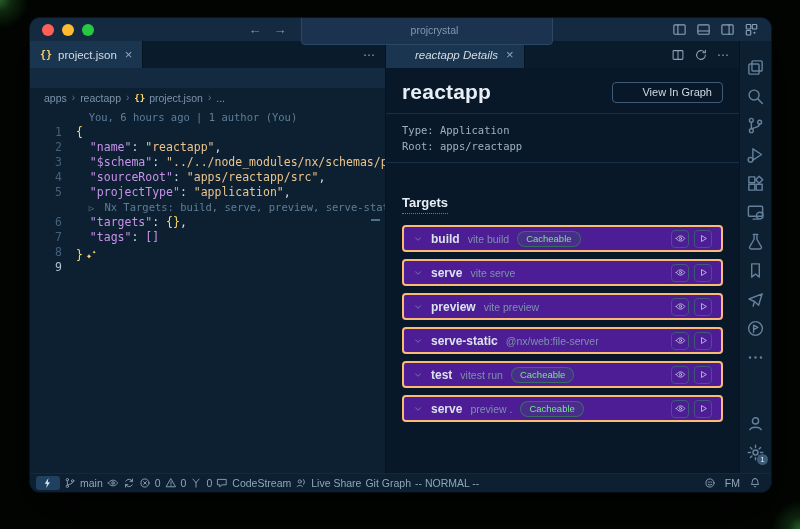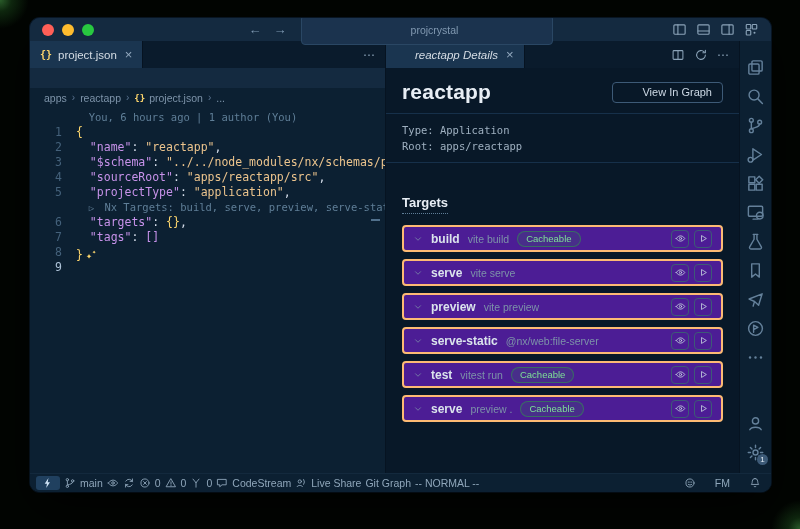--- a/index.html
+++ b/index.html
@@ -88,21 +88,21 @@
   .ab-item .ic{ width:19px; height:19px; }
   .ab-bottom{ margin-top:auto; padding-bottom:6px; width:100%; }
   .ab-badge{ position:absolute; right:3px; bottom:2px; min-width:11px; height:11px; border-radius:6px;
     background:#3d5a77; color:#e3ecf4; font-size:8px; display:flex; align-items:center; justify-content:center; }
   
   .statusbar{ height:19px; flex:0 0 19px; background:#0c2032; border-top:1px solid #13293d;
     display:flex; align-items:center; padding:0 10px; font-size:10.5px; color:#8fa6ba; gap:12px; }
   .sb-item{ display:flex; align-items:center; gap:4px; white-space:nowrap; }
   .sb-item.boxed{ background:#20405f; border-radius:3px; padding:1px 6px; color:#cfe3f5; margin-left:-4px; }
   .sb-item .ic{ width:12px; height:12px; }
-  .sb-right{ margin-left:auto; display:flex; gap:19px; align-items:center; }
+  .sb-right{ margin-left:auto; display:flex; gap:9px; align-items:center; }
   
   .ic{ display:inline-flex; }
   .ic svg{ width:100%; height:100%; display:block; stroke:currentColor; fill:none; stroke-width:1.2;
     stroke-linecap:round; stroke-linejoin:round; }
 </style>
 </head>
 <body>
 
 <div class="window">
 

